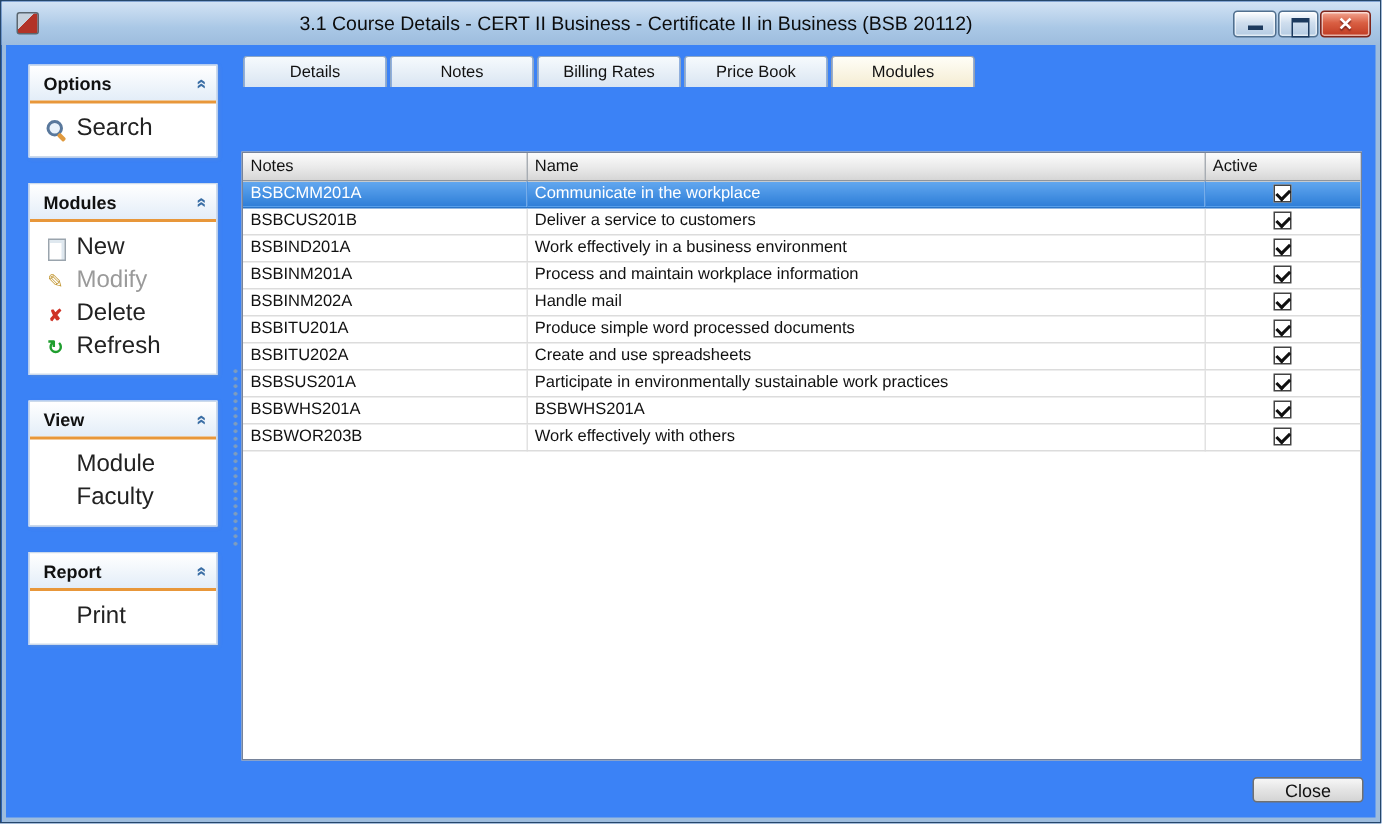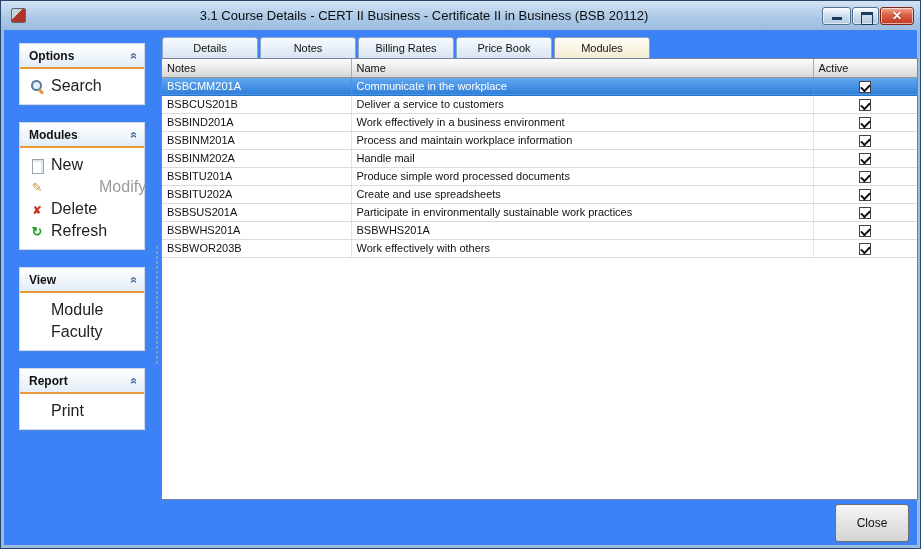--- a/index.html
+++ b/index.html
@@ -58,37 +58,37 @@
     cursor:default;
   }
   .chev { color:#3a6ea5; font-size:12px; font-weight:bold; display:inline-block; transform:rotate(-90deg); }
   .chev::before { content:"»"; }
   .panel-body { padding:6px 0 7px; }
   .panel-item {
     height:22px; display:flex; align-items:center; gap:6px;
     padding-left:9px; font-size:16px; color:#222; cursor:default;
   }
   .panel-item.noicon { padding-left:31px; }
-  .panel-item.disabled .item-label { color:#9a9a9a;margin-left:48px; }
+  .panel-item.disabled .item-label { color:#9a9a9a; }
   .item-icon { width:16px; flex:0 0 16px; text-align:center; font-size:13px; line-height:15px; position:relative; height:15px; }
   .icon-search::before{ content:""; position:absolute; left:2px; top:1px; width:7px; height:7px; border:2px solid #59789c; border-radius:50%; background:#e9f2fb; }
   .icon-search::after{ content:""; position:absolute; right:1px; bottom:1px; width:6px; height:3px; background:#e09a3e; transform:rotate(45deg); border-radius:1px; }
   .icon-new::before{ content:""; position:absolute; left:3px; top:1px; width:10px; height:13px; background:#fff; border:1px solid #9aa4ad; box-shadow:inset -2px 2px 0 #dfe8ef; }
   .icon-modify::before{ content:"✎"; color:#c49a3a; }
   .icon-delete::before{ content:"✘"; color:#cf3326; font-weight:bold; font-size:11px; }
   .icon-refresh::before{ content:"↻"; color:#1f9e2e; font-weight:bold; }
   
   .splitter { width:8px; flex:0 0 8px; position:relative; cursor:col-resize; }
   .splitter::after{
     content:""; position:absolute; left:2px; top:215px; width:4px; height:120px;
     background:radial-gradient(circle, #7f9dbd 1.1px, transparent 1.4px);
     background-size:4px 5px; background-repeat:repeat-y;
   }
   
-  .main { flex:1 1 auto; display:flex; flex-direction:column; padding:7px 2px 4px 0; min-width:0; }
+  .main { flex:1 1 auto; display:flex; flex-direction:column; padding:7px 12px 4px 0; min-width:0;gap:43px; }
   .tabstrip { display:flex; gap:2px; height:21px; flex:0 0 21px; padding-left:1px; }
   .tab {
     width:96px; text-align:center; font-size:11px; color:#111; cursor:default;
     border:1px solid #8ea7c4; border-bottom:none; border-radius:3px 3px 0 0;
     background:linear-gradient(#f6fafd,#d9e5f2);
     padding-top:4px;
   }
   .tab.active {
     background:linear-gradient(#fffef7,#f4ecd2);
     border-color:#93a0b4; font-weight:normal;
@@ -117,21 +117,21 @@
     display:inline-block; width:12px; height:12px; background:#fff;
     border:1px solid #444; position:relative; vertical-align:middle;
   }
   .checkbox.checked::after{
     content:""; position:absolute; left:1px; top:2px; width:7px; height:4px;
     border-left:2px solid #101010; border-bottom:2px solid #101010; transform:rotate(-45deg);
   }
   
   .footerbar { flex:0 0 37px; display:flex; align-items:center; justify-content:flex-end; padding:0 11px 6px 0; }
   .close-btn {
-    width:74px; height:38px; font-size:12px; color:#111; font-family:"Liberation Sans", sans-serif;
+    width:74px; height:17px; font-size:12px; color:#111; font-family:"Liberation Sans", sans-serif;
     border:1px solid #707070; border-radius:3px;
     background:linear-gradient(#f7f7f7,#e4e4e4 50%,#d4d4d4);
     cursor:default;
   }
 </style>
 </head>
 <body>
 
 <div class="window">
 

